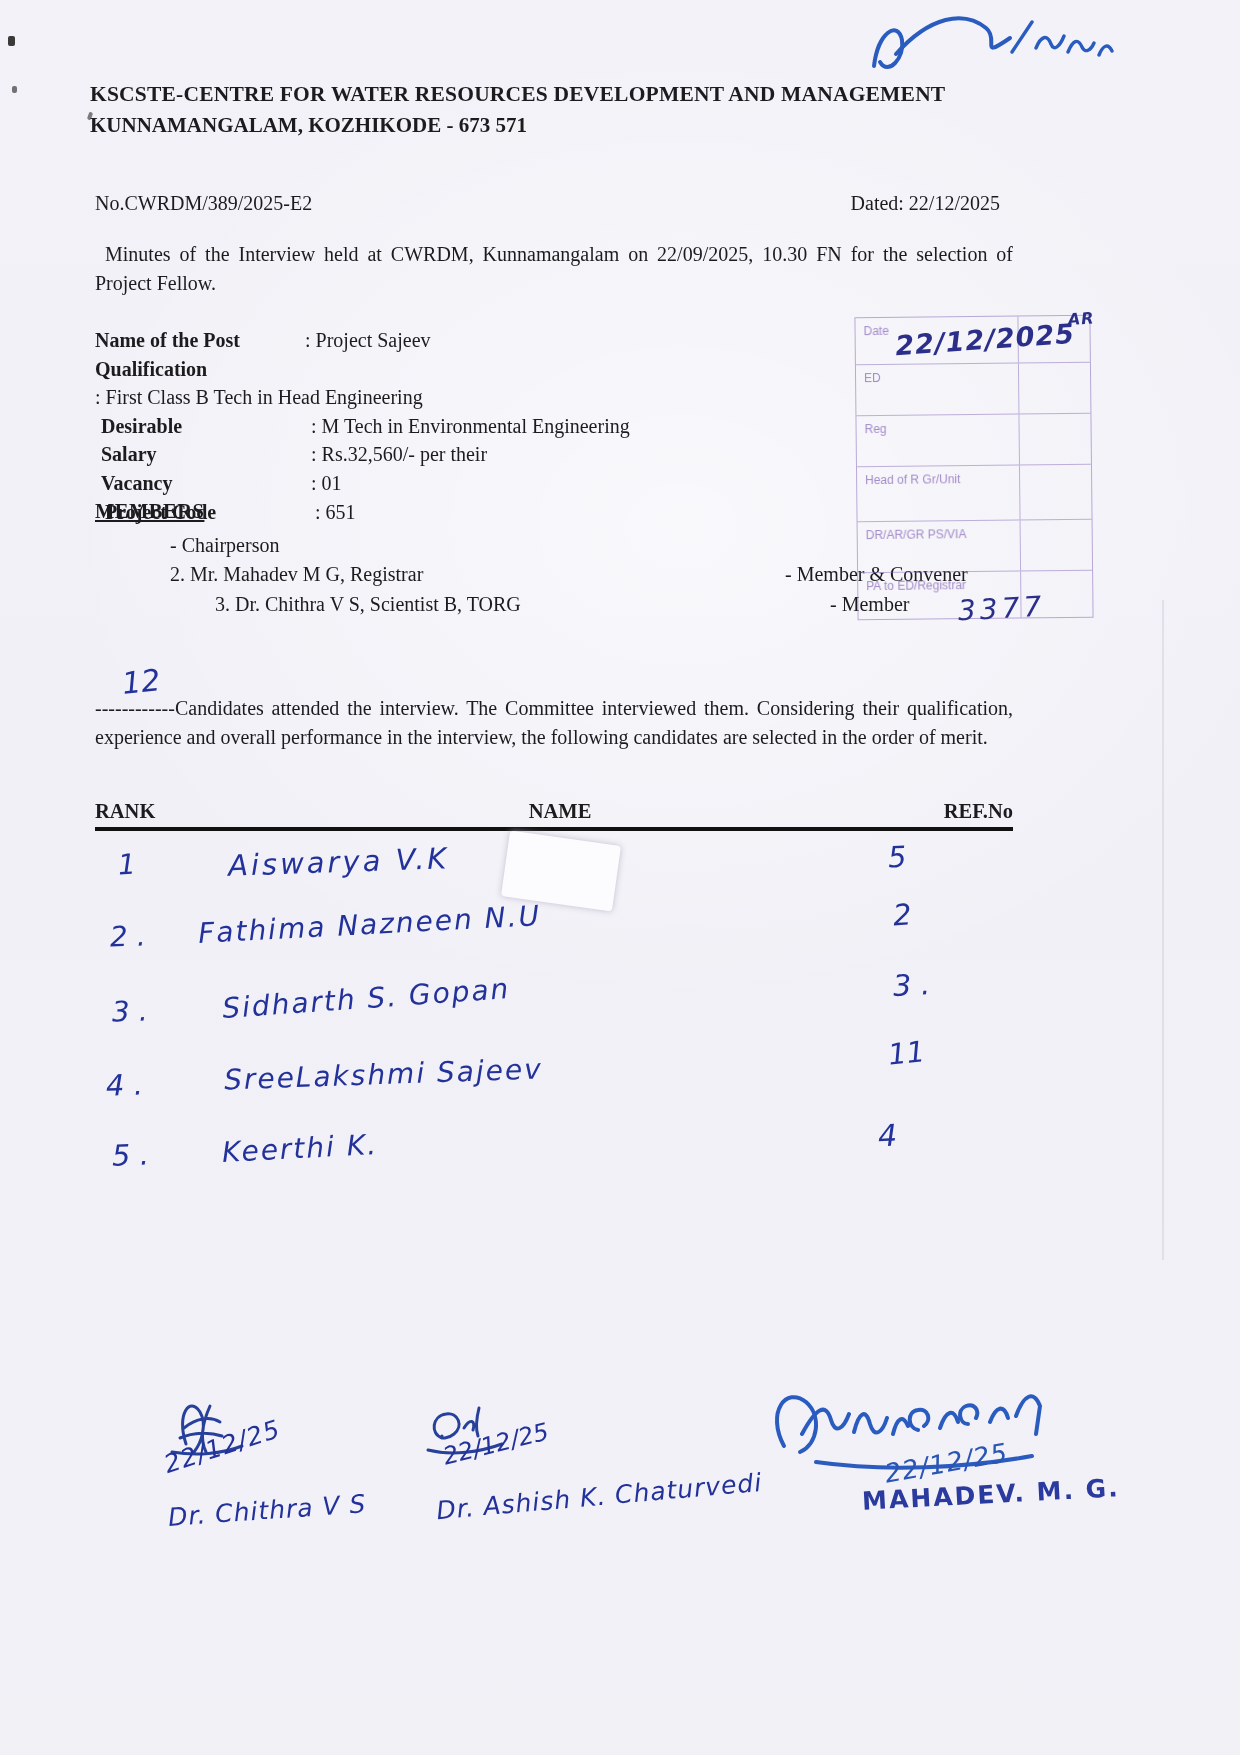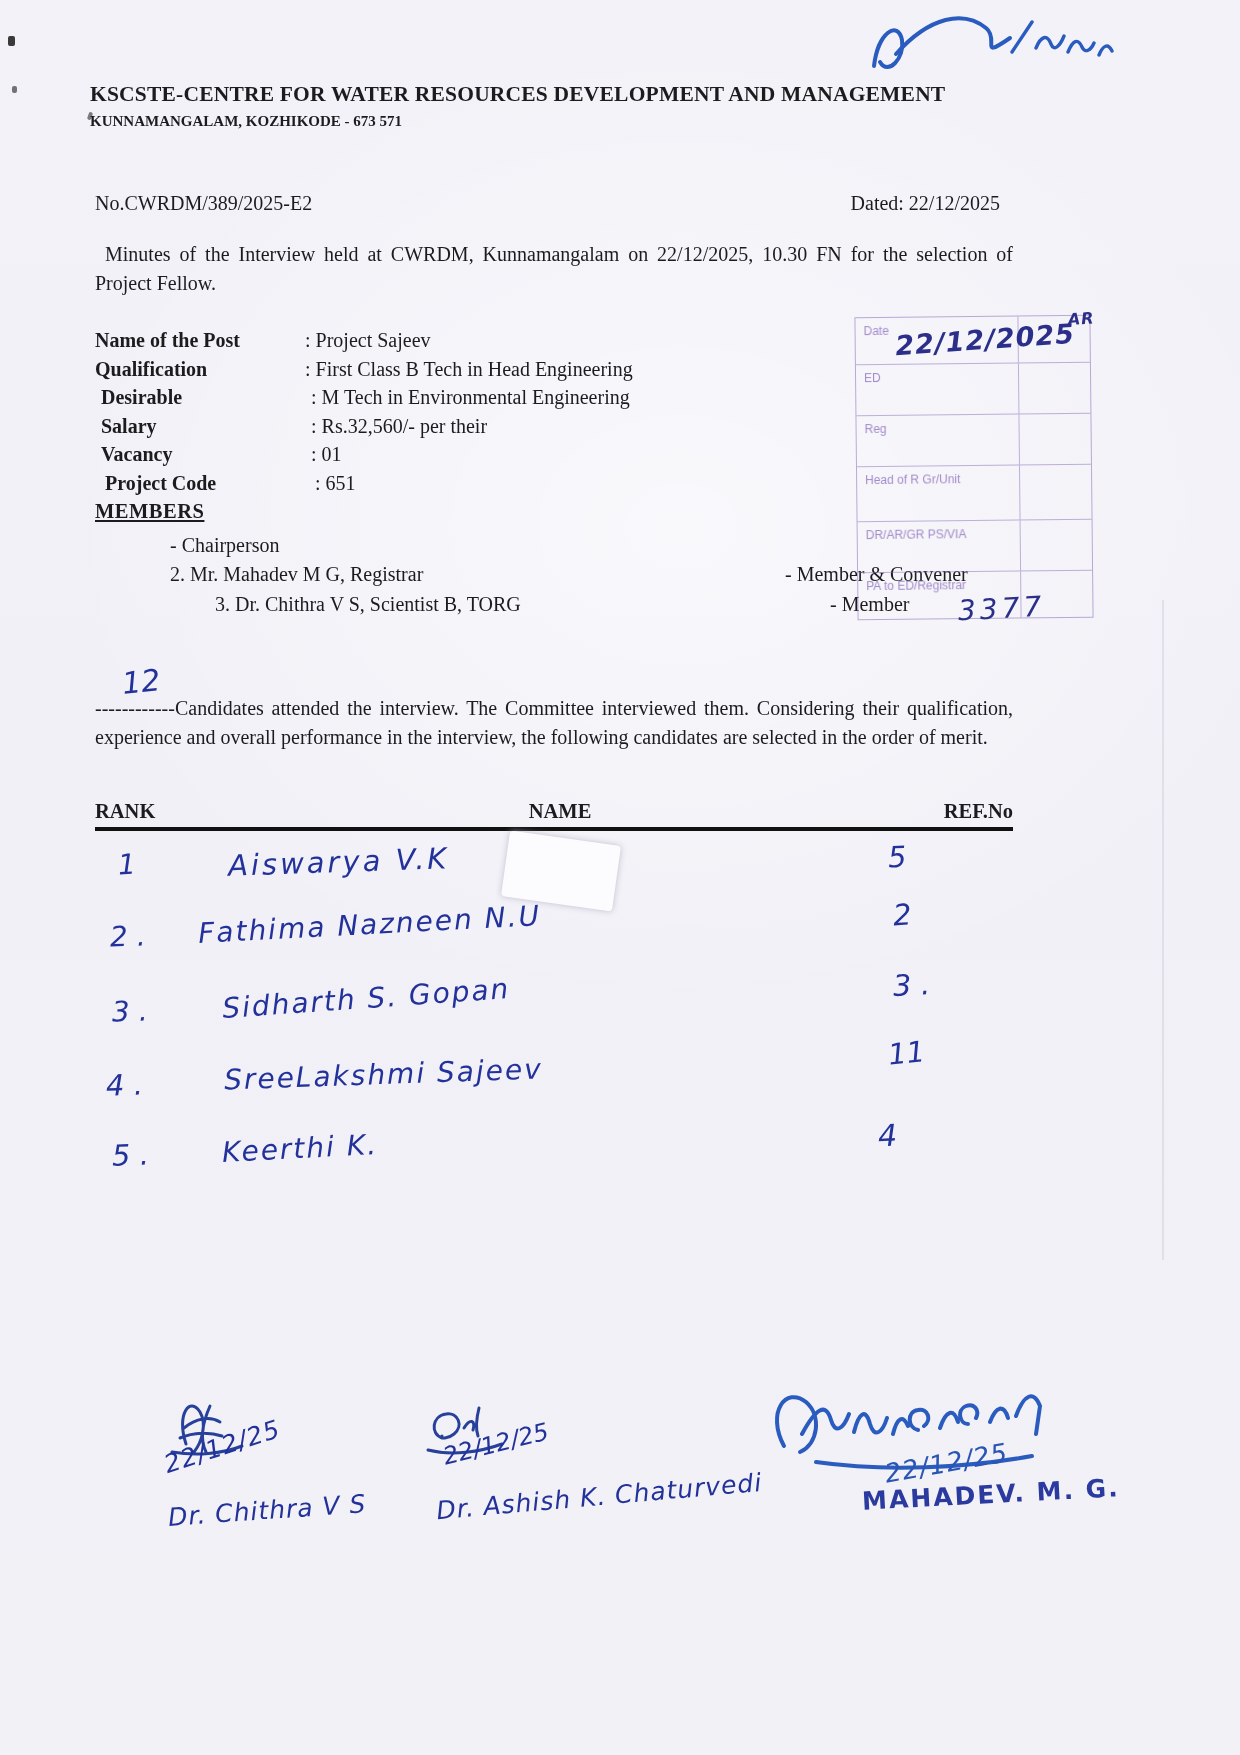--- a/index.html
+++ b/index.html
@@ -67,33 +67,33 @@
   <div class="abs speck" style="left:88px;top:112px;width:4px;height:8px;opacity:.65;transform:rotate(20deg);"></div>
   <div class="abs crease" style="left:1162px;top:600px;width:2px;height:660px;"></div>
 
   <svg class="abs sig" style="left:860px;top:8px;" width="260" height="80" viewBox="0 0 260 80">
     <path d="M14 58 C18 24, 38 12, 42 32 C45 50, 28 68, 20 54" stroke="#2a5cc0" stroke-width="4"></path>
     <path d="M36 46 C70 8, 104 2, 126 20 C140 31, 118 52, 150 30" stroke="#2a5cc0" stroke-width="4"></path>
     <path d="M152 44 l20 -30 M176 40 c5 -12, 11 -14, 15 -4 c3 8, 9 2, 13 -8 m4 16 c5 -12, 10 -14, 14 -5 c3 7, 9 3, 12 -4 m5 12 c4 -10, 9 -12, 13 -4" stroke="#2a5cc0" stroke-width="3.4"></path>
   </svg>
 
   <div class="abs serif bold center" style="left:90px;top:82px;width:940px;font-size:21.5px;letter-spacing:0.2px;">KSCSTE-CENTRE FOR WATER RESOURCES DEVELOPMENT AND MANAGEMENT</div>
-  <div class="abs serif bold center" style="left:90px;top:113px;width:940px;font-size:15px;">KUNNAMANGALAM, KOZHIKODE - 673 571</div>
+  <div class="abs serif bold center" style="left:90px;top:113px;width:940px;font-size:21px;">KUNNAMANGALAM, KOZHIKODE - 673 571</div>
 
   <div class="abs serif" style="left:95px;top:192px;font-size:20px;">No.CWRDM/389/2025-E2</div>
   <div class="abs serif" style="left:700px;top:192px;width:300px;text-align:right;font-size:20px;">Dated: 22/12/2025</div>
 
-  <div class="abs serif justify" style="left:95px;top:240px;width:918px;font-size:20px;line-height:29px;text-indent:10px;">Minutes of the Interview held at CWRDM, Kunnamangalam on 22/12/2025, 10.30 FN for the selection of Project Fellow.</div>
+  <div class="abs serif justify" style="left:95px;top:240px;width:918px;font-size:20px;line-height:29px;text-indent:10px;">Minutes of the Interview held at CWRDM, Kunnamangalam on 22/09/2025, 10.30 FN for the selection of Project Fellow.</div>
 
   <div class="abs" style="left:95px;top:326px;width:700px;font-size:20px;line-height:28.6px;">
     <div style="display:flex;">
       <span class="bold" style="width:210px;">Name of the Post</span>
       <span>: Project Sajeev</span>
     </div>
-    <div style="display:flex;">
+    <div style="display:flex;flex-direction:column;">
       <span class="bold" style="width:210px;">Qualification</span>
       <span>: First Class B Tech in Head Engineering</span>
     </div>
     <div style="display:flex;">
       <span class="bold" style="width:210px;padding-left:6px;">Desirable</span>
       <span>:  M Tech in Environmental Engineering</span>
     </div>
     <div style="display:flex;">
       <span class="bold" style="width:210px;padding-left:6px;">Salary</span>
       <span>: Rs.32,560/- per their</span>

